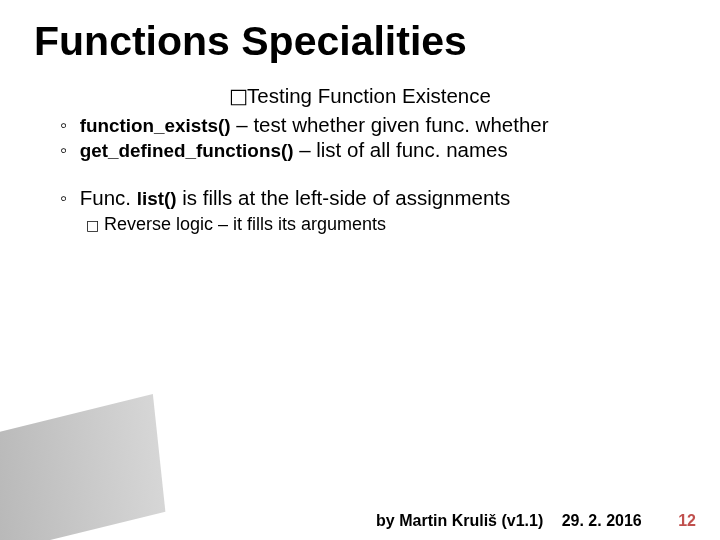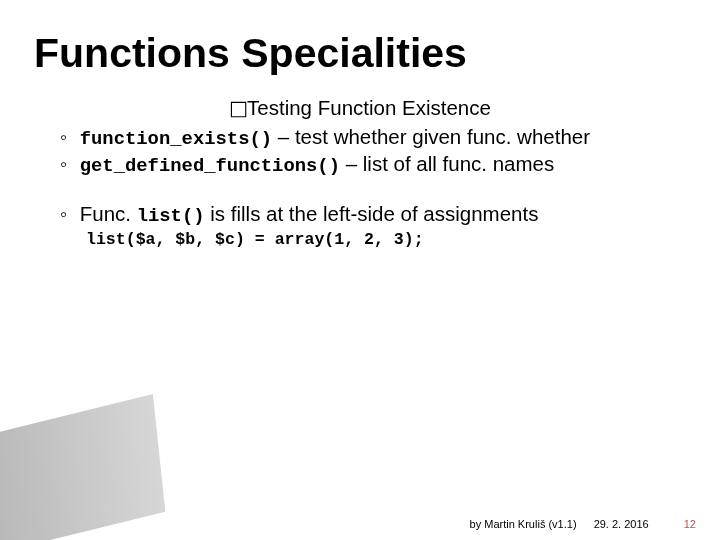--- a/index.html
+++ b/index.html
@@ -1,48 +1,48 @@
 <!DOCTYPE html>
 <html><head>
 <meta charset="utf-8">
 <style>
   html, body { margin:0; padding:0; }
   body { width:720px; height:540px; background:#fff; font-family:"Trebuchet MS","Lucida Sans",sans-serif; color:#000; position:relative; overflow:hidden; }
-  .slide { padding:18px 34px 0 34px;margin-top:12px; }
+  .slide { padding:18px 34px 0 34px; }
   h1 { margin:0 0 18px 0; font-size:41px; font-weight:bold; letter-spacing:0px; }
   .section { margin:0 0 22px 0; }
   .lvl1 { font-size:20.5px; line-height:1.25; margin:0 0 2px 0;text-align:center; }
   .lvl2 { font-size:20.5px; line-height:1.25; margin:0 0 0 26px; }
   .lvl3 { font-size:18px; line-height:1.25; margin:2px 0 8px 52px; }
   .codeblk { font-size:18px; margin:0 0 0 52px; }
   .sq { font-family:"DejaVu Sans","Segoe UI Symbol",sans-serif; display:inline-block; width:18px; color:#000; }
   .ci { color:#000; display:inline-block; width:14px; }
-  code, .code { font-family:Liberation Mono, monospace; font-weight:bold; font-size:0.92em; }
-  .footer { position:absolute; bottom:10px; right:24px; font-size:11px; color:#000; }
+  code, .code { font-family:Liberation Sans, sans-serif; font-weight:bold; font-size:0.92em; }
+  .footer { position:absolute; bottom:10px; right:24px; font-size:16px; color:#000;font-weight:bold; }
   .footer .by { margin-right:14px; }
   .footer .dt { margin-right:32px; }
   .footer .pg { color:#c0504d; }
   .wedge { position:absolute; left:-160px; bottom:-12px; width:320px; height:120px; background:linear-gradient(90deg,#8c8c8c 0%,#cfcfcf 100%); transform:skewY(-8deg) rotate(-6deg); opacity:.85; pointer-events:none; }
 </style>
 </head>
 <body>
 
 <div class="slide">
   <h1>Functions Specialities</h1>
 
   <div class="section">
     <p class="lvl1"><span class="sq">□</span><span>Testing</span><span> Function Existence</span></p>
     <p class="lvl2"><span class="ci">◦</span> <code>function_exists()</code><span> – test whether given func. whether</span></p>
     <p class="lvl2"><span class="ci">◦</span> <code>get_defined_functions()</code><span> – list of all func. names</span></p>
   </div>
 
 
   <div class="section">
     <p class="lvl2"><span class="ci">◦</span> <span>Func. </span><code>list()</code><span> is fills at the left-side of assignments</span></p>
-    <p class="codeblk"><code>list($a, $b, $c) = array(1, 2, 3);</code></p>
+    <p class="lvl3"><span class="sq" style="font-size:14px;">□</span><span>Reverse logic – it fills its arguments</span></p>
   </div>
 </div>
 
 <div class="wedge"></div>
 
 <div class="footer">
   <span class="by">by Martin Kruliš (v1.1)</span>
   <span class="dt">29. 2. 2016</span>
   <span class="pg">12</span>
 </div>

